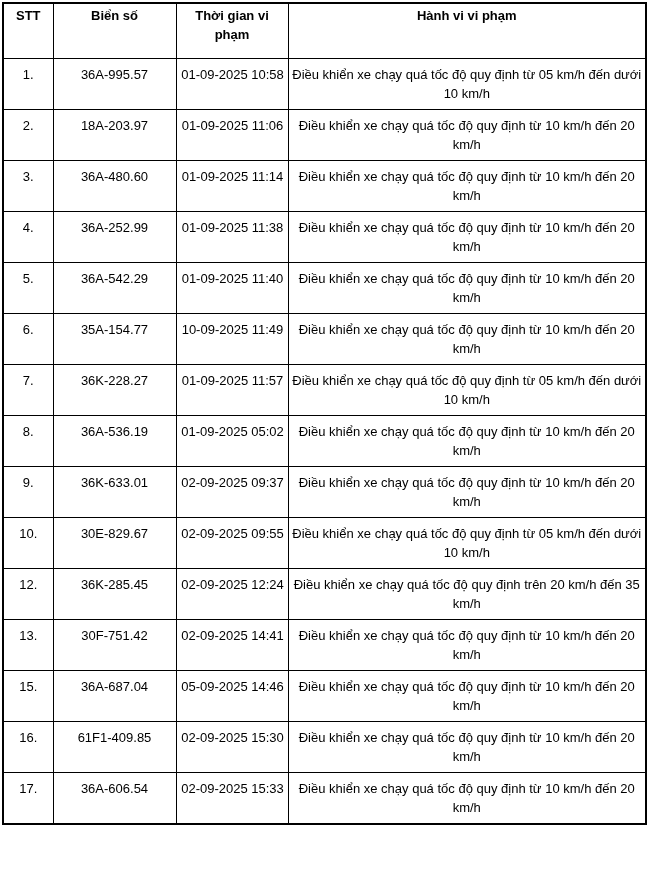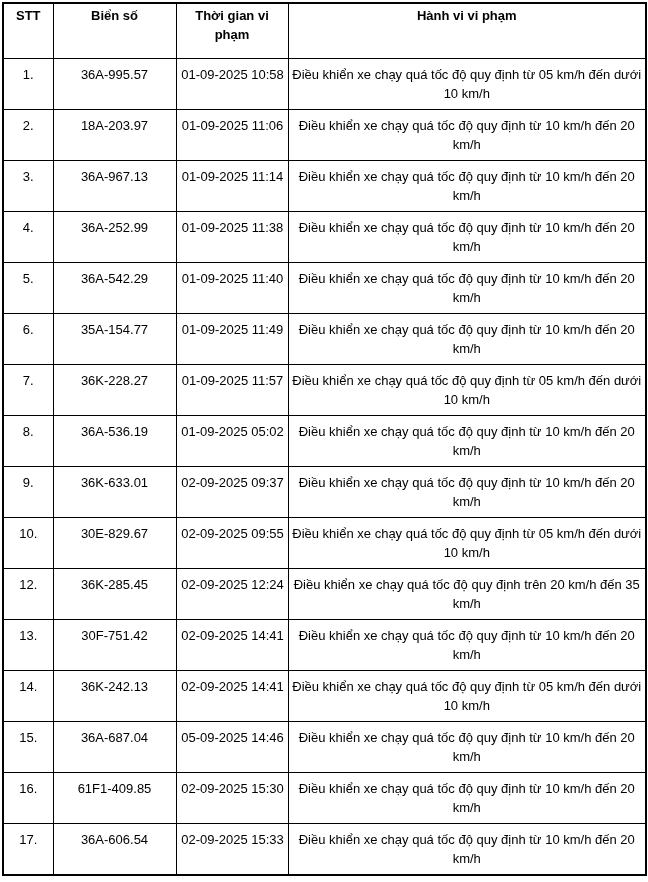--- a/index.html
+++ b/index.html
@@ -68,40 +68,40 @@
     <td class="cell-behavior">Điều khiển xe chạy quá tốc độ quy định từ 05 km/h đến dưới 10 km/h</td>
   </tr>
       <tr>
     <td class="cell-stt">2.</td>
     <td class="cell-plate">18A-203.97</td>
     <td class="cell-time">01-09-2025 11:06</td>
     <td class="cell-behavior">Điều khiển xe chạy quá tốc độ quy định từ 10 km/h đến 20 km/h</td>
   </tr>
       <tr>
     <td class="cell-stt">3.</td>
-    <td class="cell-plate">36A-967.13</td>
+    <td class="cell-plate">36A-480.60</td>
     <td class="cell-time">01-09-2025 11:14</td>
     <td class="cell-behavior">Điều khiển xe chạy quá tốc độ quy định từ 10 km/h đến 20 km/h</td>
   </tr>
       <tr>
     <td class="cell-stt">4.</td>
     <td class="cell-plate">36A-252.99</td>
     <td class="cell-time">01-09-2025 11:38</td>
     <td class="cell-behavior">Điều khiển xe chạy quá tốc độ quy định từ 10 km/h đến 20 km/h</td>
   </tr>
       <tr>
     <td class="cell-stt">5.</td>
     <td class="cell-plate">36A-542.29</td>
     <td class="cell-time">01-09-2025 11:40</td>
     <td class="cell-behavior">Điều khiển xe chạy quá tốc độ quy định từ 10 km/h đến 20 km/h</td>
   </tr>
       <tr>
     <td class="cell-stt">6.</td>
     <td class="cell-plate">35A-154.77</td>
-    <td class="cell-time">01-09-2025 11:49</td>
+    <td class="cell-time">10-09-2025 11:49</td>
     <td class="cell-behavior">Điều khiển xe chạy quá tốc độ quy định từ 10 km/h đến 20 km/h</td>
   </tr>
       <tr>
     <td class="cell-stt">7.</td>
     <td class="cell-plate">36K-228.27</td>
     <td class="cell-time">01-09-2025 11:57</td>
     <td class="cell-behavior">Điều khiển xe chạy quá tốc độ quy định từ 05 km/h đến dưới 10 km/h</td>
   </tr>
       <tr>
     <td class="cell-stt">8.</td>
@@ -127,26 +127,20 @@
     <td class="cell-time">02-09-2025 12:24</td>
     <td class="cell-behavior">Điều khiển xe chạy quá tốc độ quy định trên 20 km/h đến 35 km/h</td>
   </tr>
       <tr>
     <td class="cell-stt">13.</td>
     <td class="cell-plate">30F-751.42</td>
     <td class="cell-time">02-09-2025 14:41</td>
     <td class="cell-behavior">Điều khiển xe chạy quá tốc độ quy định từ 10 km/h đến 20 km/h</td>
   </tr>
       <tr>
-    <td class="cell-stt">14.</td>
-    <td class="cell-plate">36K-242.13</td>
-    <td class="cell-time">02-09-2025 14:41</td>
-    <td class="cell-behavior">Điều khiển xe chạy quá tốc độ quy định từ 05 km/h đến dưới 10 km/h</td>
-  </tr>
-      <tr>
     <td class="cell-stt">15.</td>
     <td class="cell-plate">36A-687.04</td>
     <td class="cell-time">05-09-2025 14:46</td>
     <td class="cell-behavior">Điều khiển xe chạy quá tốc độ quy định từ 10 km/h đến 20 km/h</td>
   </tr>
       <tr>
     <td class="cell-stt">16.</td>
     <td class="cell-plate">61F1-409.85</td>
     <td class="cell-time">02-09-2025 15:30</td>
     <td class="cell-behavior">Điều khiển xe chạy quá tốc độ quy định từ 10 km/h đến 20 km/h</td>

